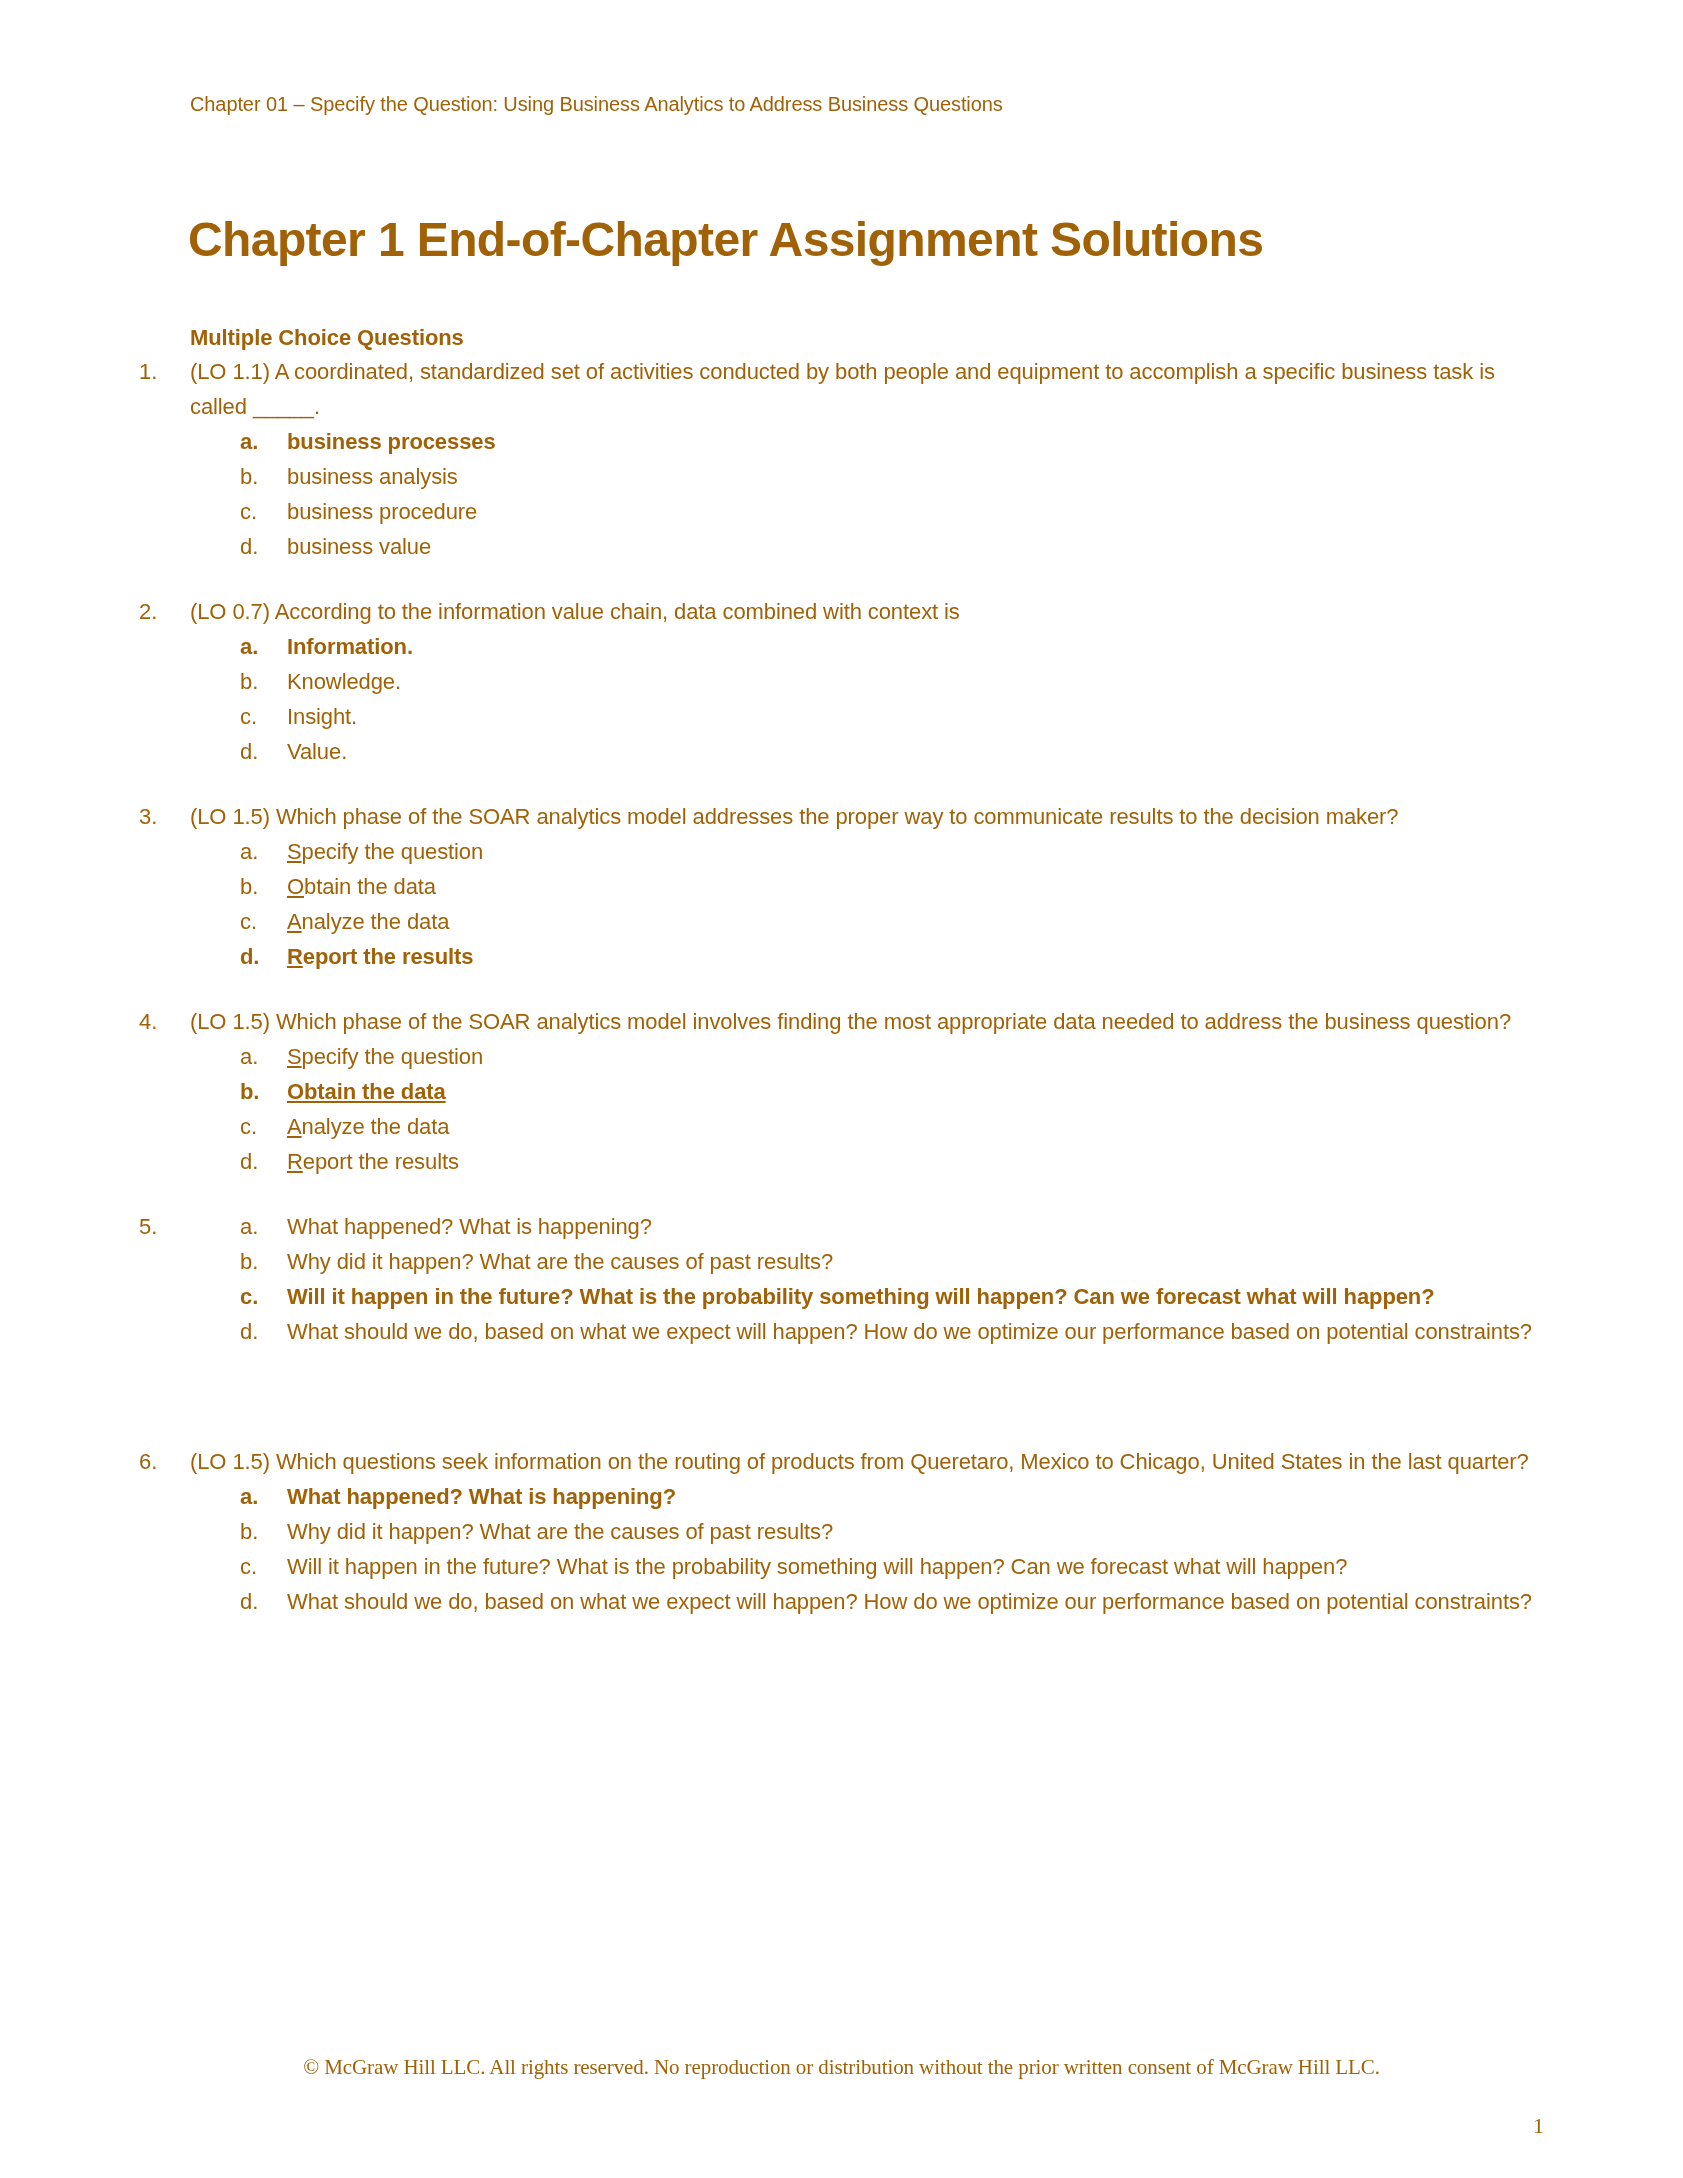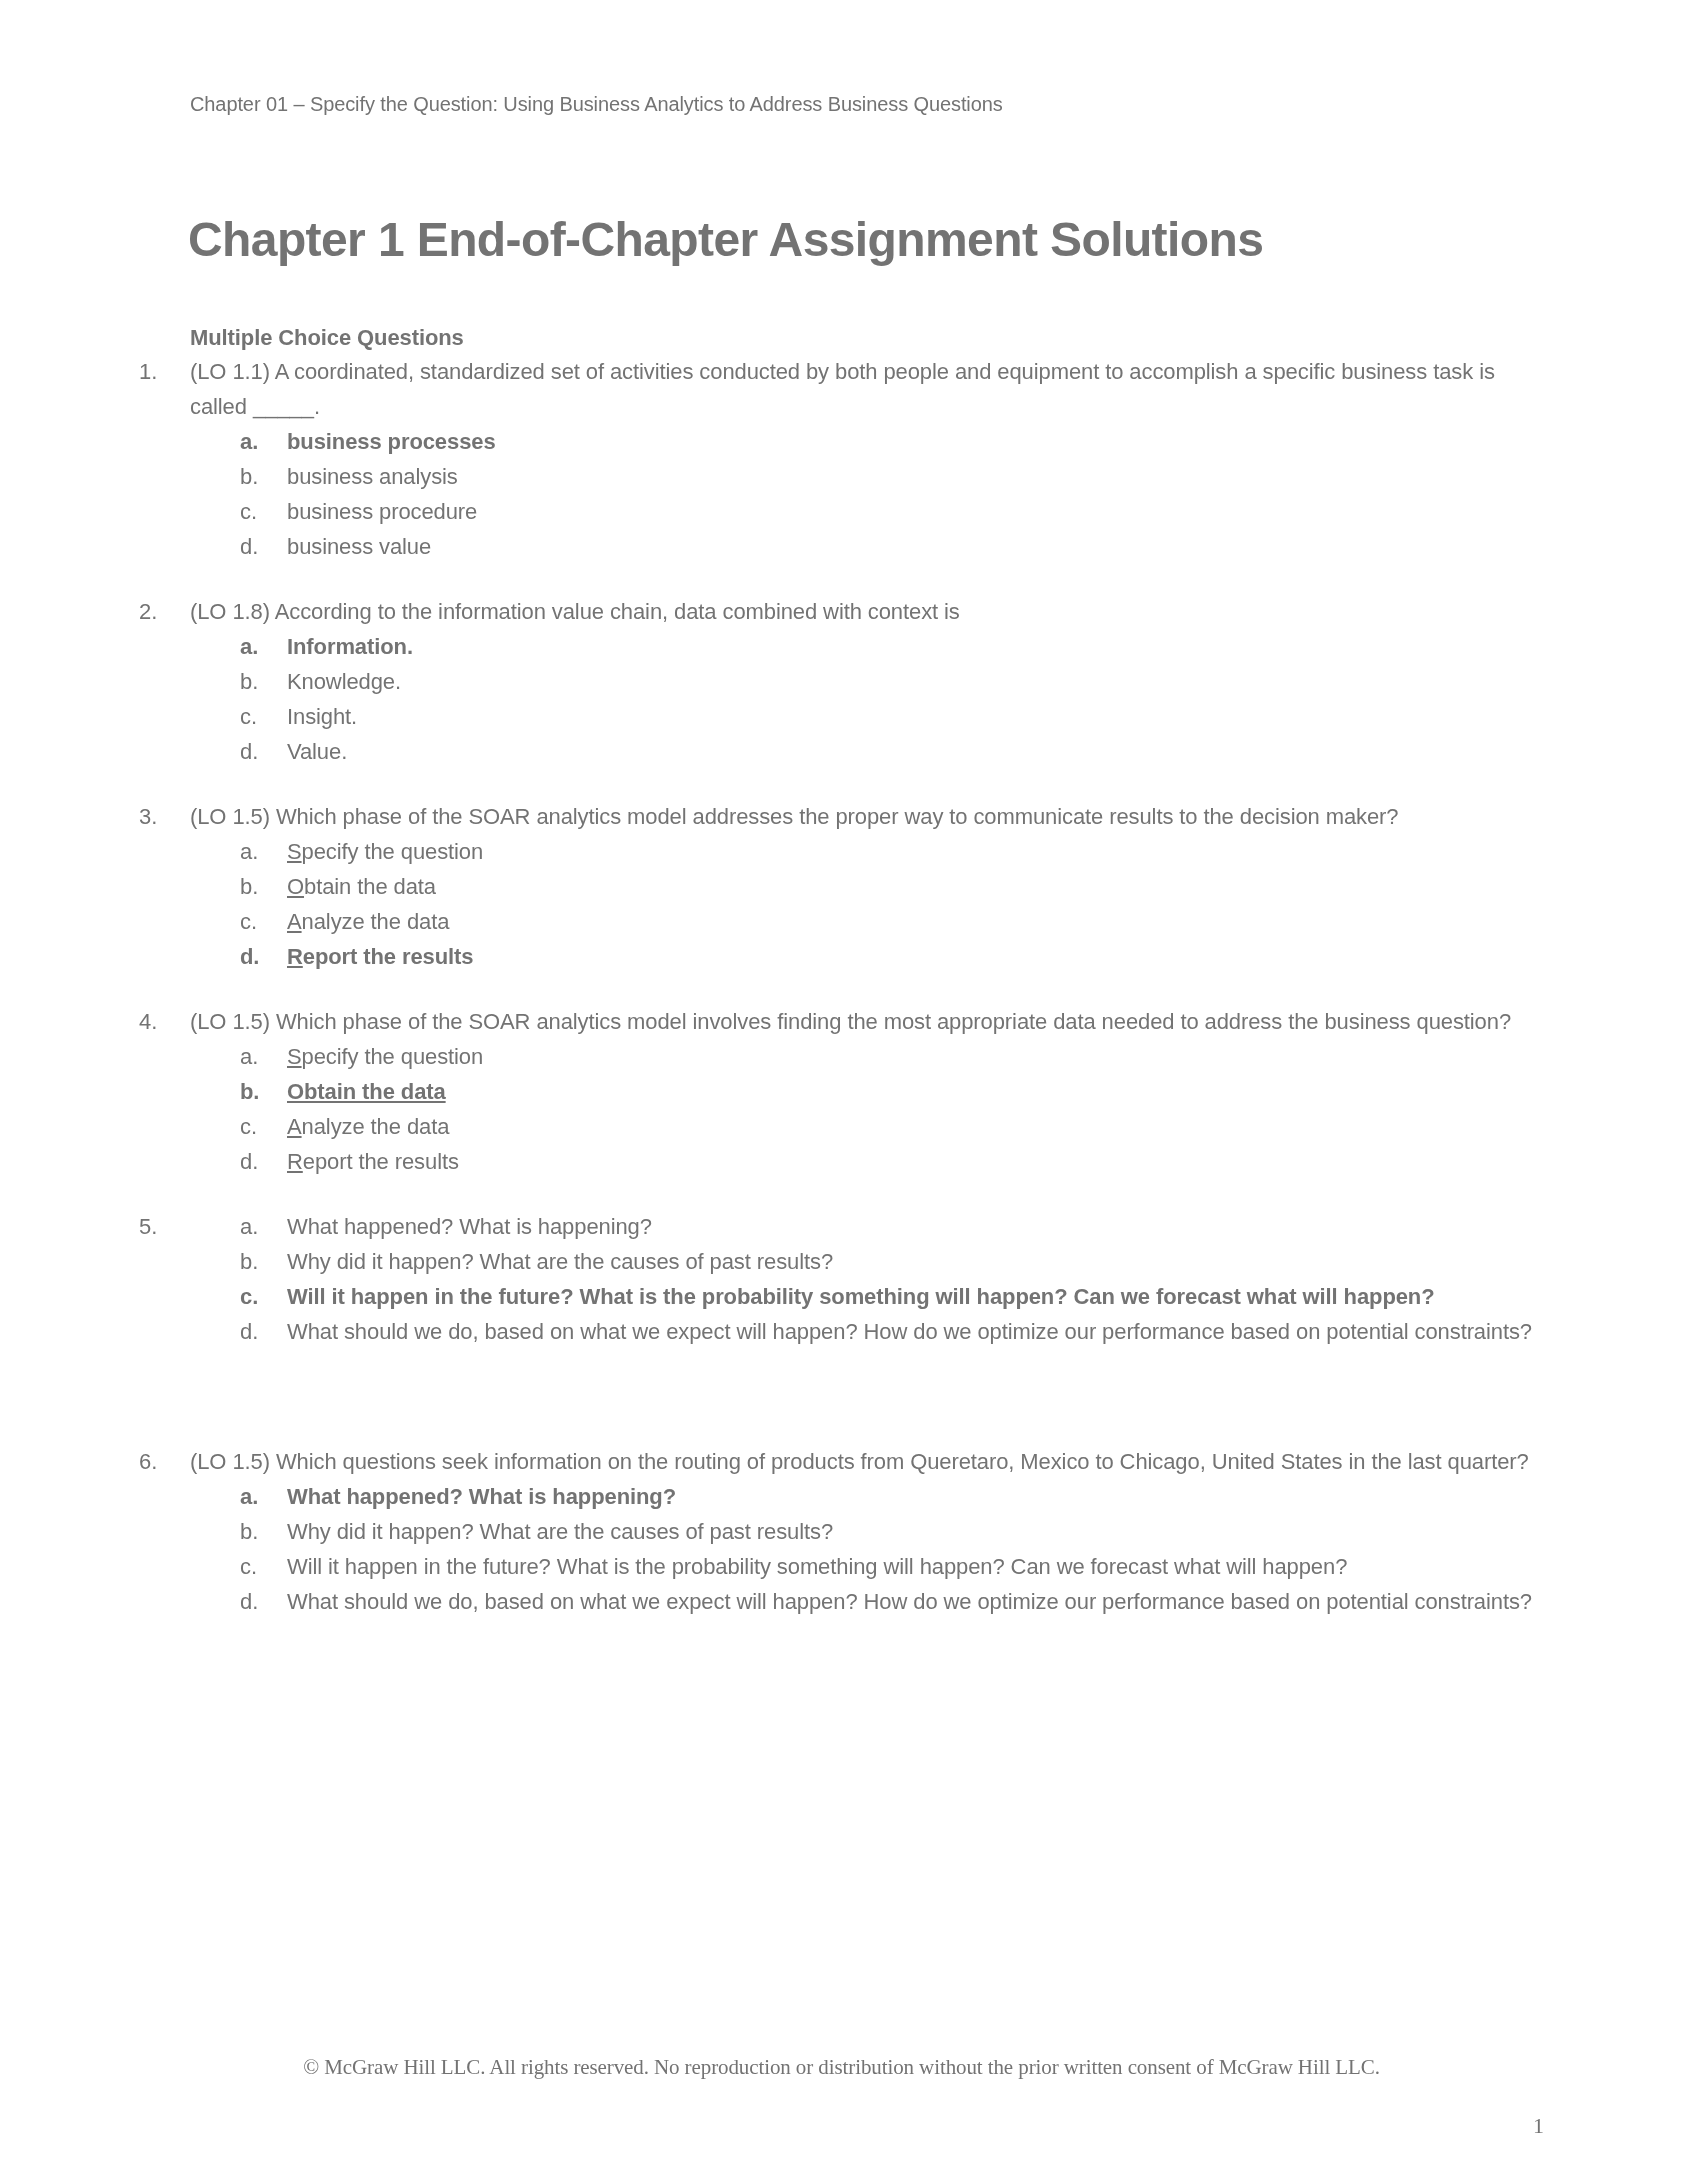--- a/index.html
+++ b/index.html
@@ -6,21 +6,21 @@
     margin: 0;
     padding: 0;
     background: #ffffff;
   }
   .page {
     position: relative;
     width: 1683px;
     height: 2178px;
     background: #ffffff;
     font-family: "Liberation Sans", sans-serif;
-    color: #737373;
+    color: #a16207;
     overflow: hidden;
     box-sizing: border-box;
   }
 
   
   .running-header {
     position: absolute;
     left: 190px;
     top: 91px;
     font-size: 20px;
@@ -161,21 +161,21 @@
       <div class="question">
         <div class="q-head"><span class="q-num">1.</span><span class="q-text"><span>(LO 1.1) A coordinated, standardized set of activities conducted by both people and equipment to accomplish a specific business task is called </span><span class="blank">_____</span><span>.</span></span></div>
         <ul class="options">
           <li class="opt correct"><span class="opt-letter">a.</span><span class="opt-text">business processes</span></li>
           <li class="opt"><span class="opt-letter">b.</span><span class="opt-text">business analysis</span></li>
           <li class="opt"><span class="opt-letter">c.</span><span class="opt-text">business procedure</span></li>
           <li class="opt"><span class="opt-letter">d.</span><span class="opt-text">business value</span></li>
         </ul>
       </div>
       <div class="question">
-        <div class="q-head"><span class="q-num">2.</span><span class="q-text"> (LO 1.8) According to the information value chain, data combined with context is</span></div>
+        <div class="q-head"><span class="q-num">2.</span><span class="q-text"> (LO 0.7) According to the information value chain, data combined with context is</span></div>
         <ul class="options">
           <li class="opt correct"><span class="opt-letter">a.</span><span class="opt-text">Information.</span></li>
           <li class="opt"><span class="opt-letter">b.</span><span class="opt-text">Knowledge.</span></li>
           <li class="opt"><span class="opt-letter">c.</span><span class="opt-text">Insight.</span></li>
           <li class="opt"><span class="opt-letter">d.</span><span class="opt-text">Value.</span></li>
         </ul>
       </div>
       <div class="question">
         <div class="q-head"><span class="q-num">3.</span><span class="q-text"> (LO 1.5) Which phase of the SOAR analytics model addresses the proper way to communicate results to the decision maker?</span></div>
         <ul class="options">

